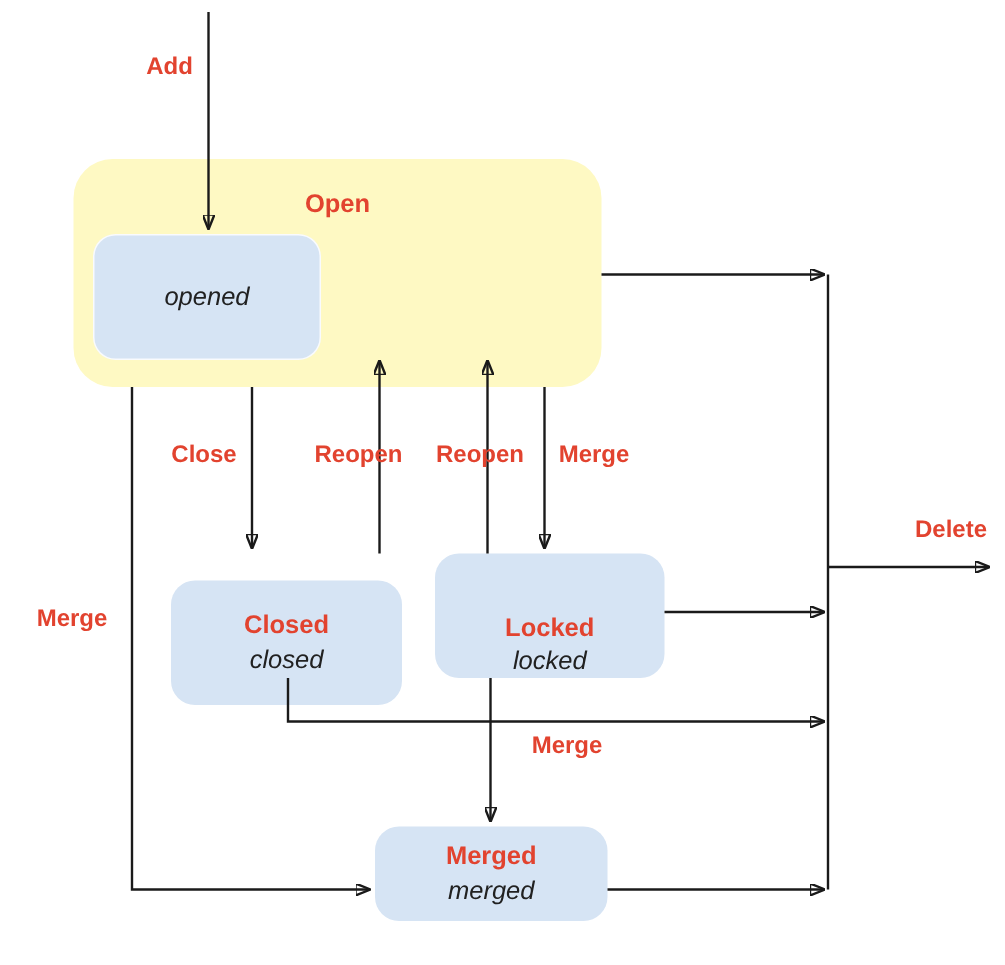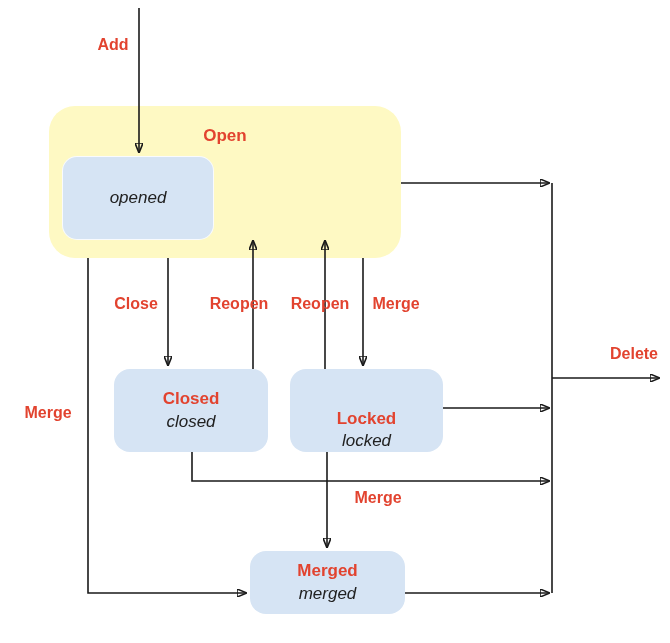--- a/index.html
+++ b/index.html
@@ -95,21 +95,21 @@
   #lbl-reopen     { left: 233px; top: 304px; padding-left: 12px; }
   #lbl-unlock     { left: 320px; top: 304px; }
   #lbl-lock       { left: 396px; top: 304px; }
   #lbl-merge-left { left: 48px;  top: 413px; }
   #lbl-merge-ctr  { left: 378px; top: 498px; }
   #lbl-delete     { left: 634px; top: 354px; text-align: right; }
   
   #box-open     { left: 49px;  top: 106px; width: 352px; height: 152px; }
   #box-opened   { left: 62px;  top: 156px; width: 152px; height: 84px; }
   #box-reopened { left: 231px; top: 156px; width: 156px; height: 84px; }
-  #box-closed   { left: 114px; top: 369px; width: 154px; height: 83px; }
+  #box-closed   { left: 114px; top: 387px; width: 154px; height: 83px; }
   #box-locked   { left: 290px; top: 369px; width: 153px; height: 83px; justify-content: flex-end; }
   #box-merged   { left: 250px; top: 551px; width: 155px; height: 63px; }
 </style>
 </head>
 <body>
 
 <div class="stage">
 
   <div class="group-box" id="box-open">
     <div class="group-title">Open</div>

